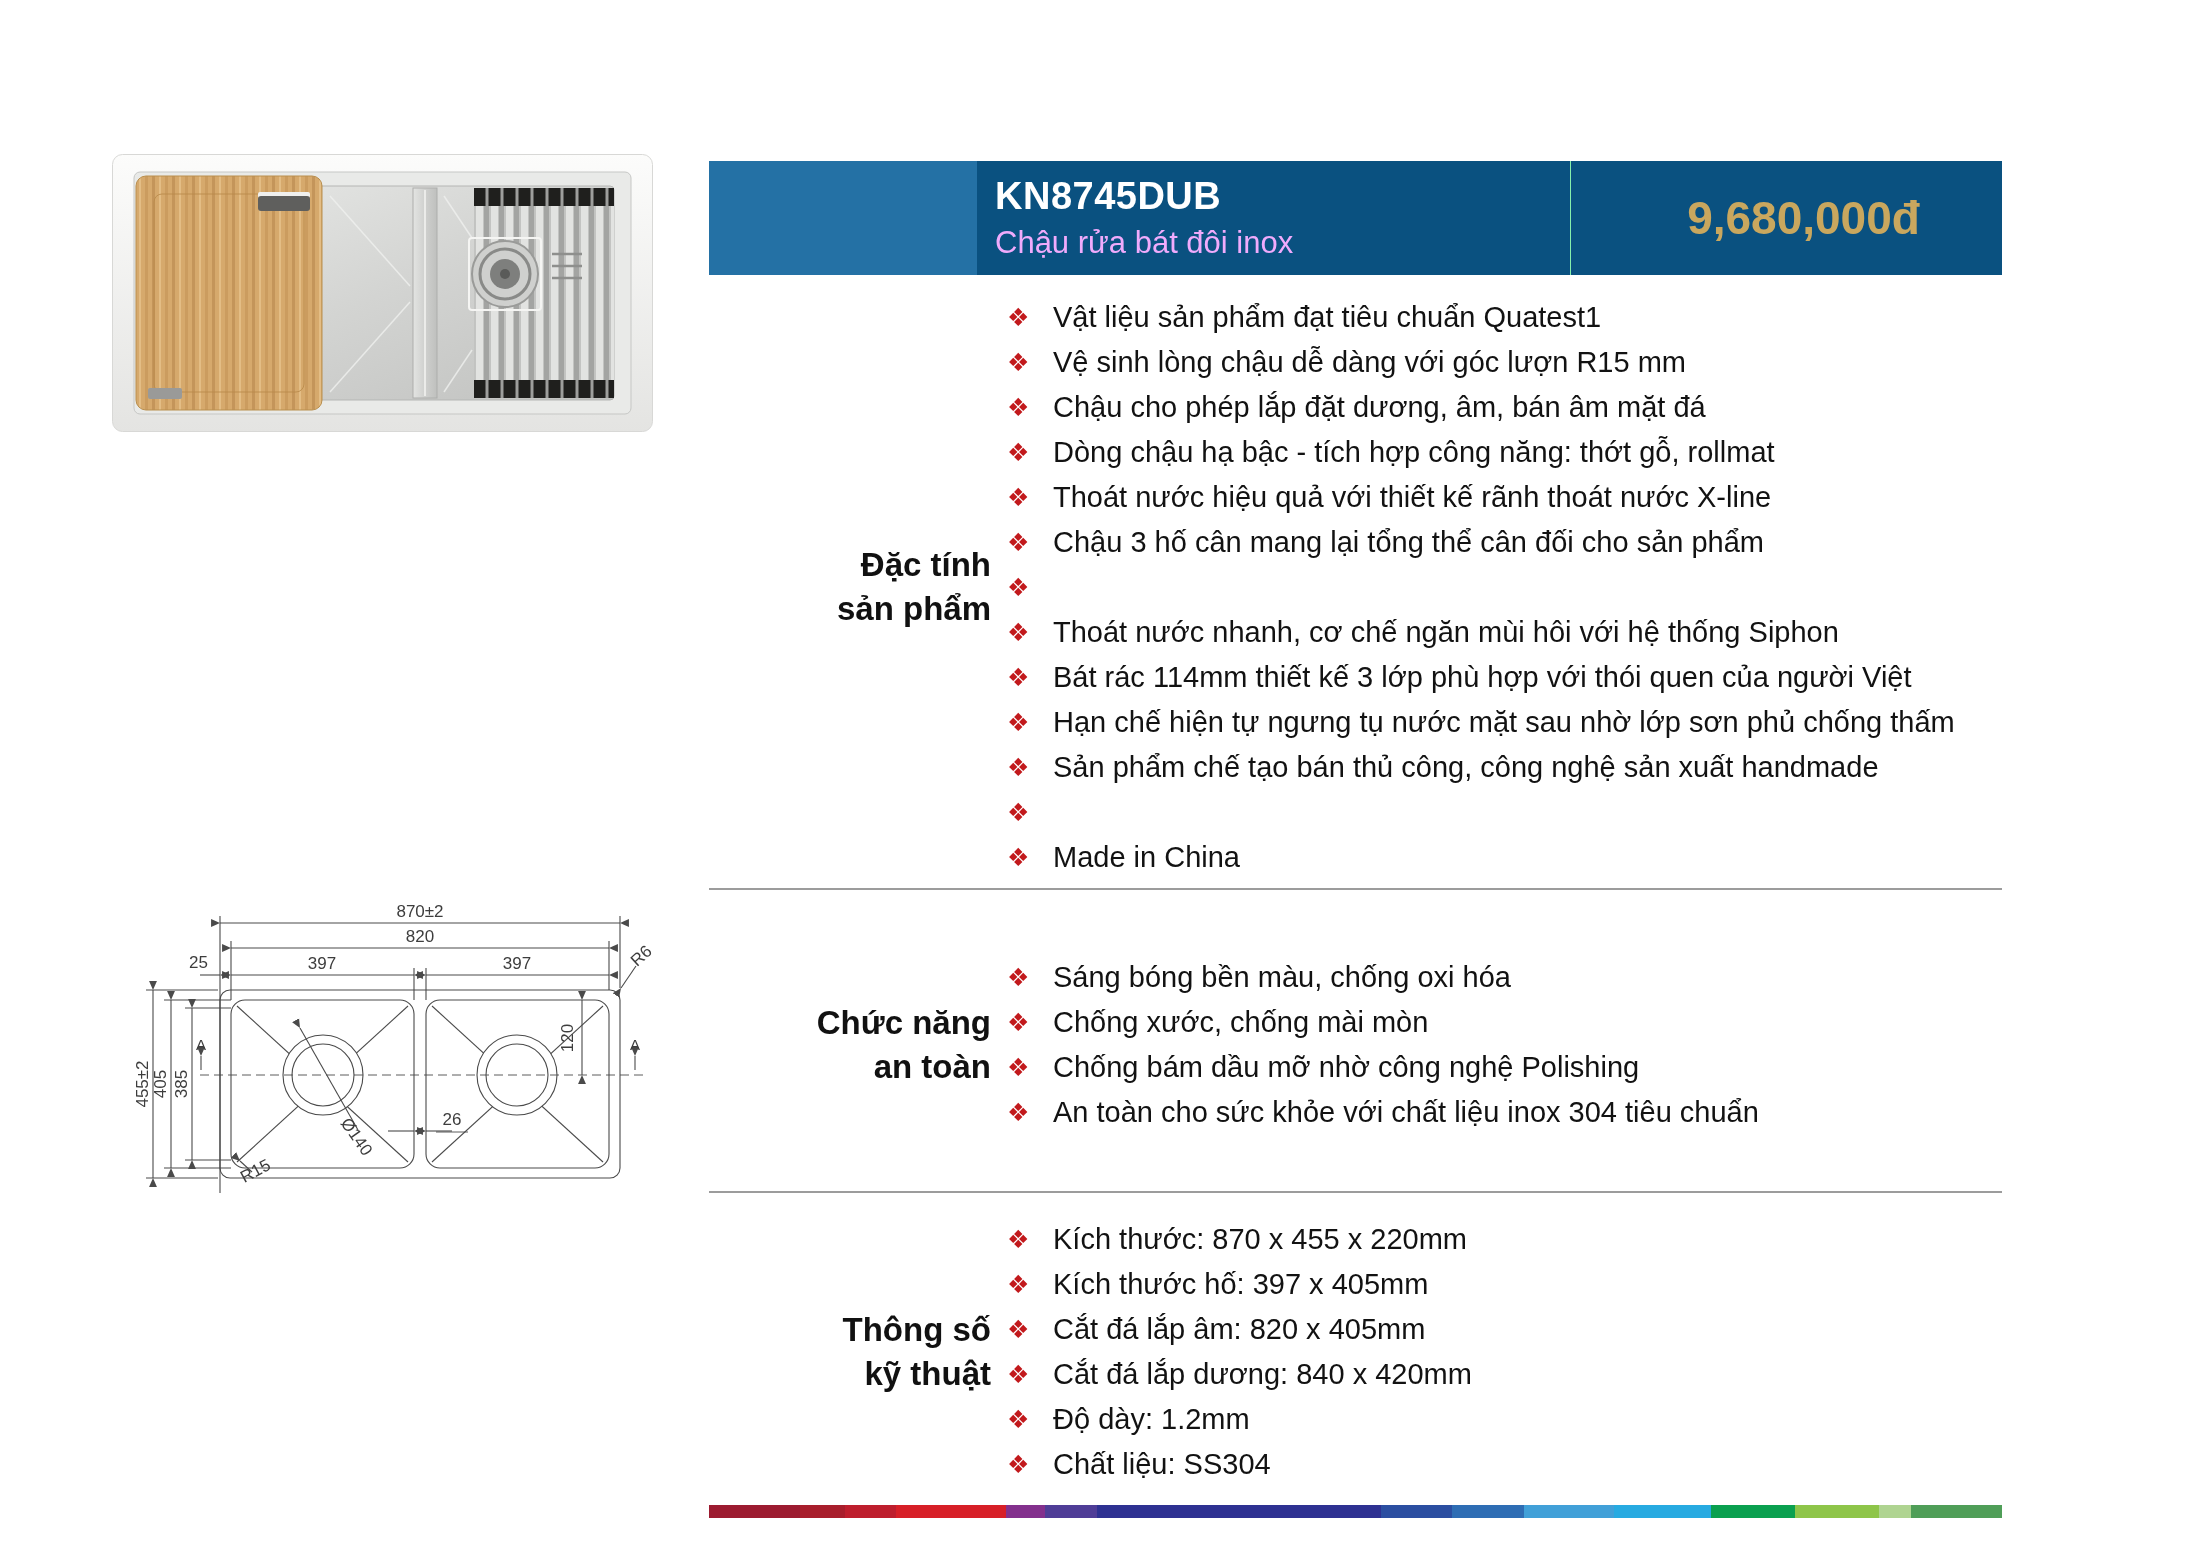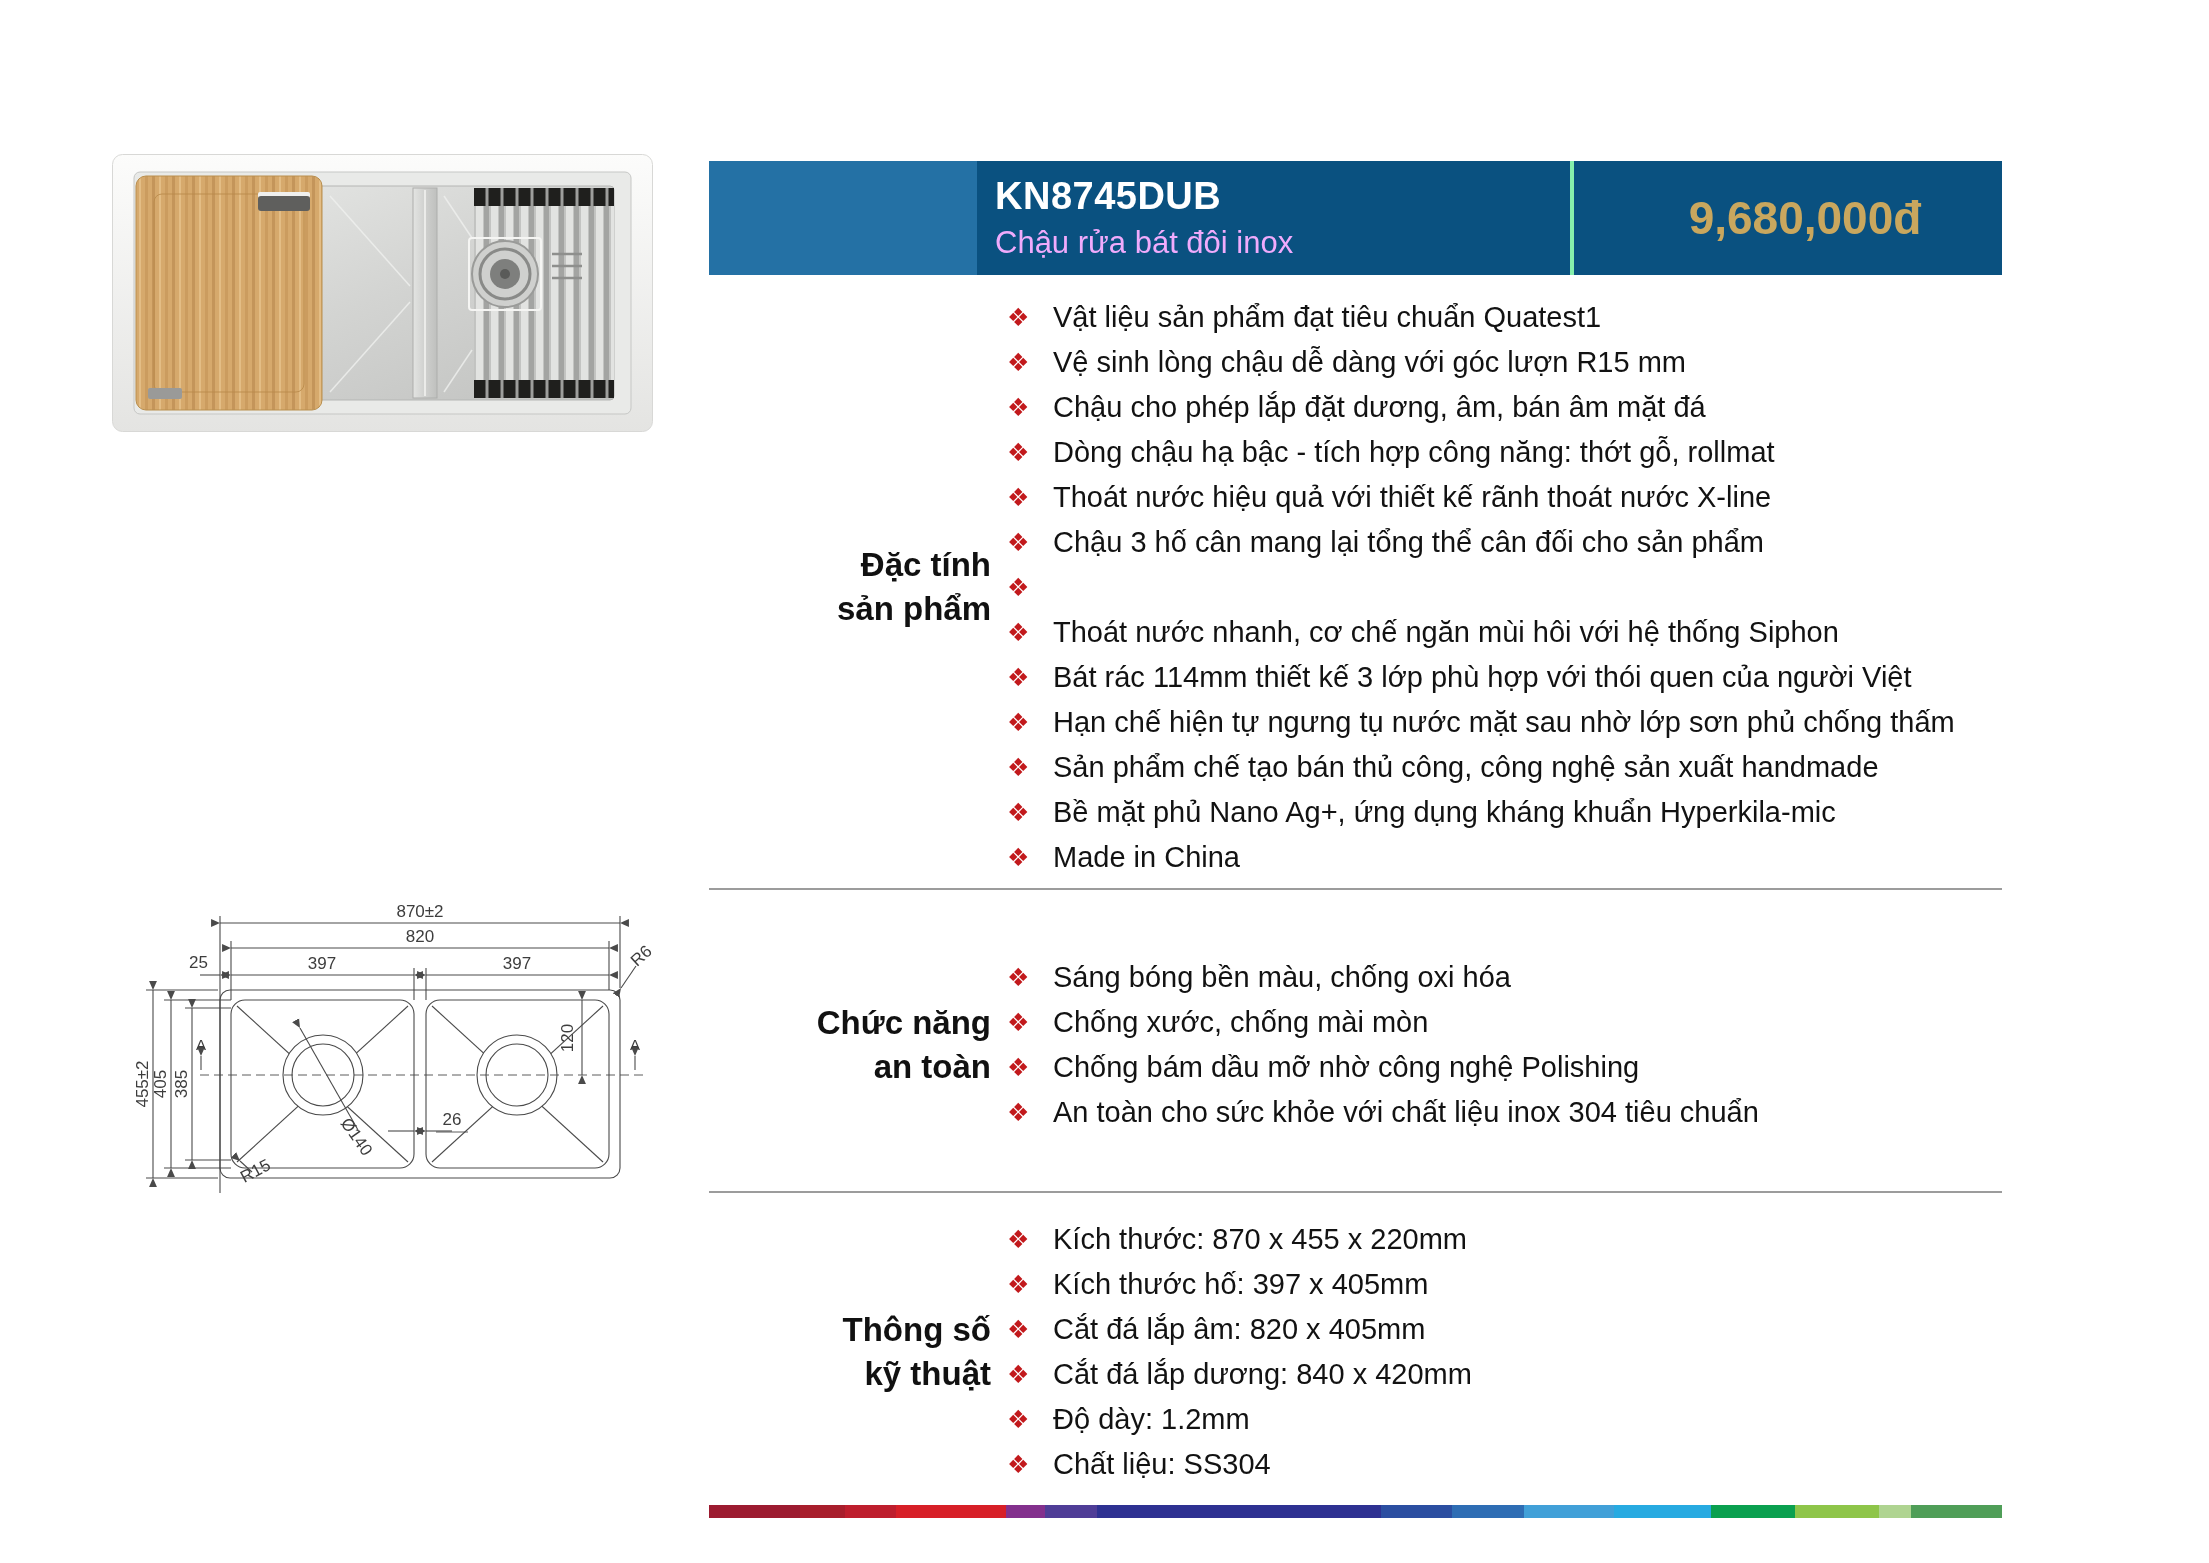--- a/index.html
+++ b/index.html
@@ -7,21 +7,21 @@
   body { font-family:"Liberation Sans", sans-serif; }
   .page { position:relative; width:2209px; height:1563px; background:#fff; overflow:hidden; }
 
   
   .header { position:absolute; left:709px; top:161px; width:1293px; height:114px; display:flex;border-radius:24px; }
   .header-accent { width:268px; height:100%; background:var(--blue-light,#2471a5); }
   .header-main { flex:1; background:var(--blue-dark,#0a5180); display:flex; }
   .header-titles { width:593px; padding-left:18px; display:flex; flex-direction:column; justify-content:center; gap:7px; }
   .product-code { color:#fff; font-size:38px; font-weight:bold; letter-spacing:.5px; }
   .product-name { color:#f0abfc; font-size:31px; }
-  .price-block { flex:1; border-left:4px solid #86efac; display:flex; align-items:center; justify-content:center;padding-left:34px; }
+  .price-block { flex:1; border-left:1px solid #86efac; display:flex; align-items:center; justify-content:center;padding-left:34px; }
   .price { color:var(--gold,#c9a75e); font-size:46px; font-weight:bold; }
 
   
   .section { position:absolute; left:709px; width:1293px; display:flex; align-items:center; }
   .section-label { width:282px; text-align:right; font-size:33px; font-weight:bold; color:#111; line-height:1.32; }
   .section-items { flex:1; display:flex; flex-direction:column; }
   .bullet-item { display:flex; align-items:center; height:45px; }
   .bullet { width:62px; padding-left:16px; font-size:25px; color:var(--bullet,#c2191c); line-height:1; }
   .item-text { font-size:29px; color:#121212; }
   .item-text.bold { font-weight:normal; }
@@ -165,21 +165,20 @@
         <div class="bullet-item">
           <span class="bullet">❖</span>
           <span class="item-text">Hạn chế hiện tự ngưng tụ nước mặt sau nhờ lớp sơn phủ chống thấm</span>
         </div>
         <div class="bullet-item">
           <span class="bullet">❖</span>
           <span class="item-text">Sản phẩm chế tạo bán thủ công, công nghệ sản xuất handmade</span>
         </div>
         <div class="bullet-item">
           <span class="bullet">❖</span>
-          <span class="item-text">Bề mặt phủ Nano Ag+, ứng dụng kháng khuẩn Hyperkila-mic</span>
         </div>
         <div class="bullet-item">
           <span class="bullet">❖</span>
           <span class="item-text bold">Made in China</span>
         </div>
       </div>
   </div>
   <div class="rule" style="top:888px;"></div>
 
   <div class="section" style="top:956px; height:178px;">

